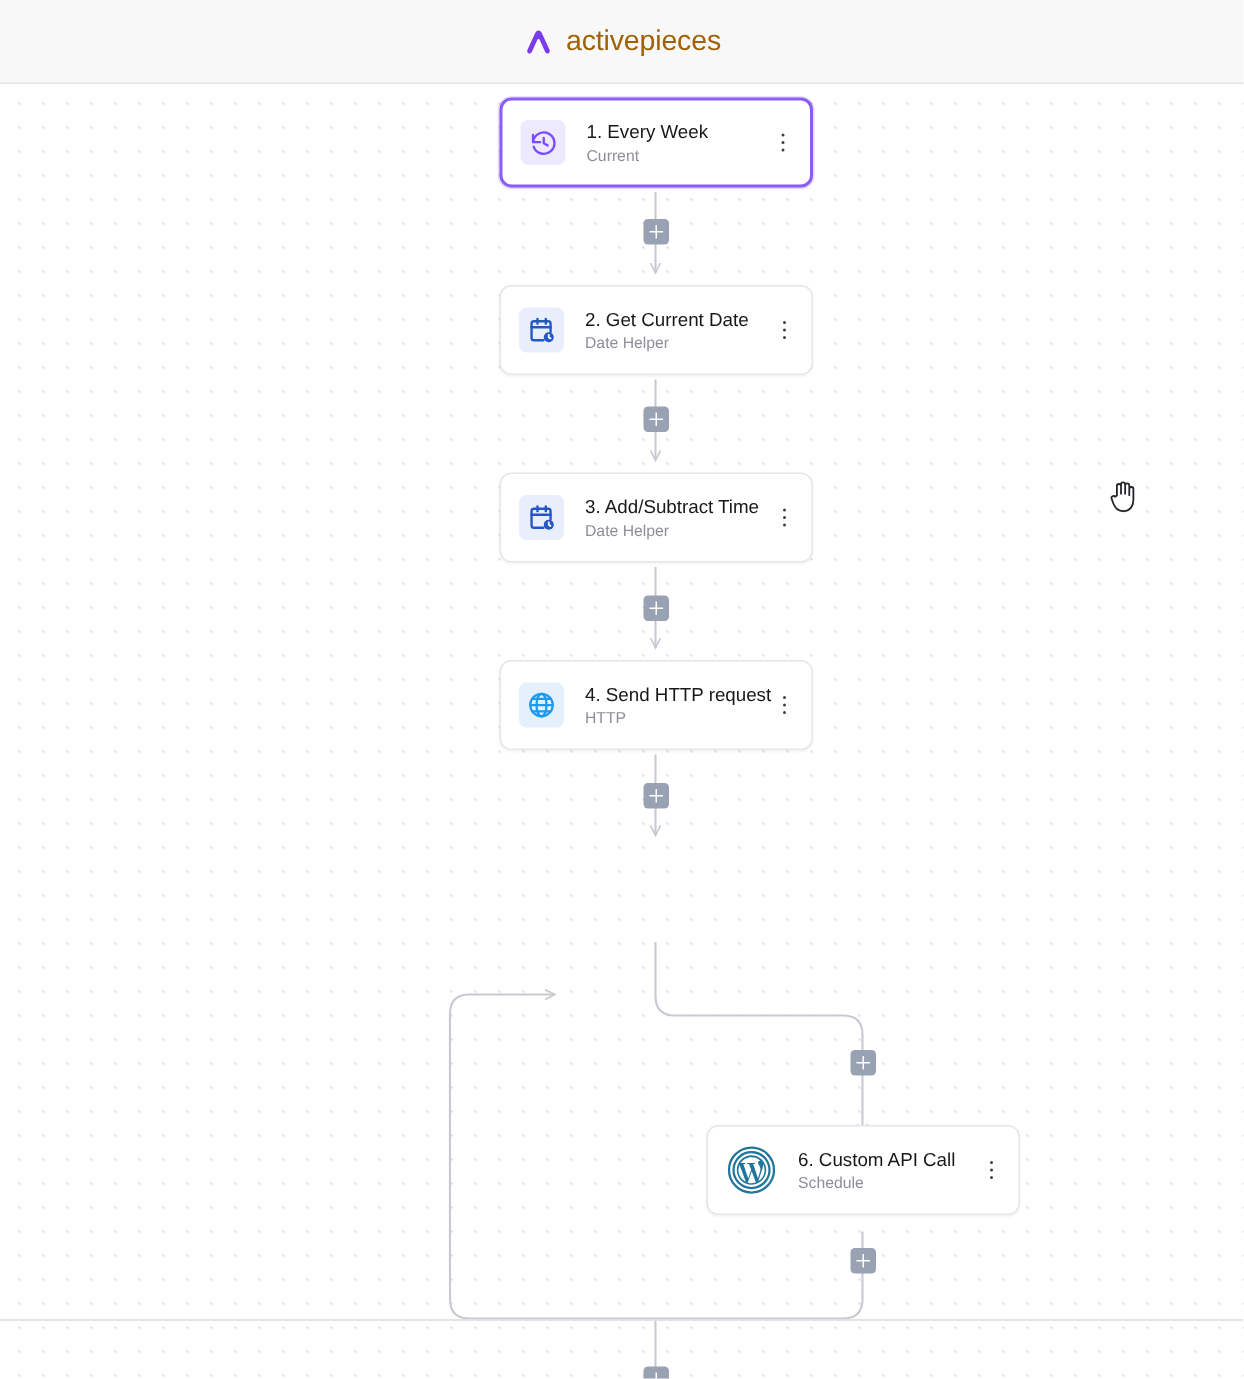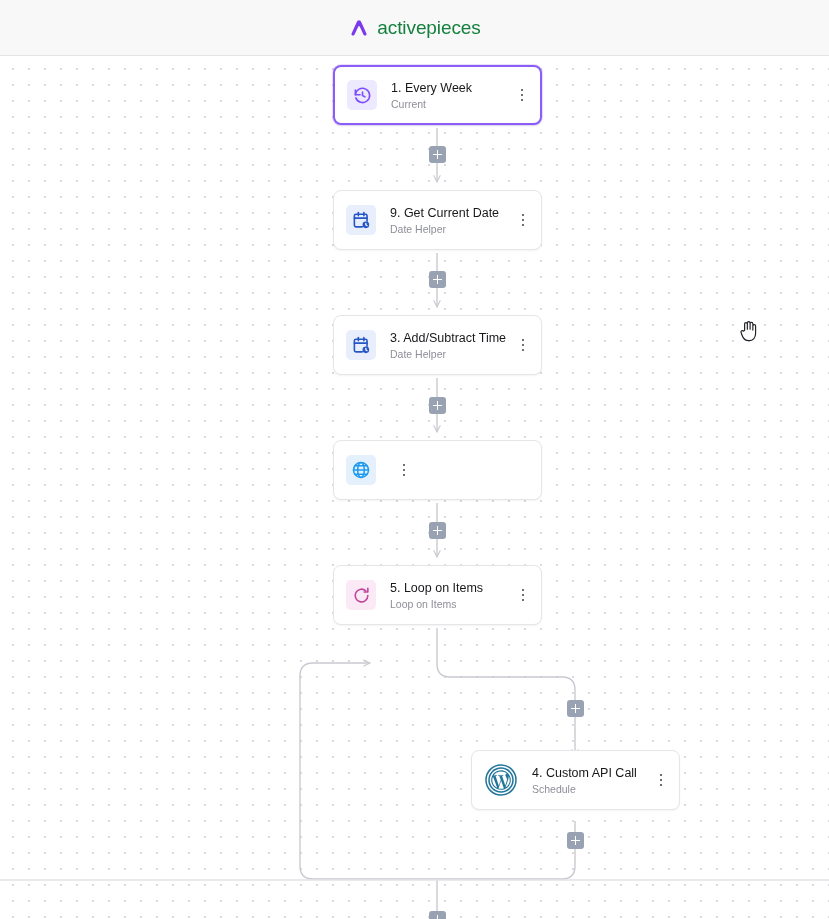--- a/index.html
+++ b/index.html
@@ -25,21 +25,21 @@
   }
   #brand {
     display: flex;
     align-items: center;
     gap: 7px;
   }
   #brand-mark { display: block; }
   #brand-text {
     font-size: 19px;
     font-weight: 500;
-    color: #15803d;
+    color: #a16207;
     letter-spacing: -0.1px;
   }
 
   
   #canvas {
     position: absolute;
     left: 0; top: 56px;
     width: 829px; height: 863px;
     background-color: #ffffff;
     background-image: radial-gradient(circle, #d9d9de 0.9px, transparent 1px);
@@ -225,21 +225,21 @@
       <svg width="19" height="19" viewBox="0 0 24 24" fill="none" stroke="#2457c5" stroke-width="2" stroke-linecap="round" stroke-linejoin="round">
         <path d="M19 13V6a2 2 0 0 0-2-2H5a2 2 0 0 0-2 2v12a2 2 0 0 0 2 2h8"></path>
         <line x1="3" y1="9" x2="19" y2="9"></line>
         <line x1="8" y1="2" x2="8" y2="6"></line>
         <line x1="15" y1="2" x2="15" y2="6"></line>
         <circle cx="17.5" cy="17.5" r="4.2" fill="#2457c5" stroke="none"></circle>
         <polyline points="17.5 15.6 17.5 17.6 18.9 18.4" stroke="#ffffff" stroke-width="1.6"></polyline>
       </svg>
     </div>
     <div class="node-body">
-      <div class="node-title">9. Get Current Date</div>
+      <div class="node-title">2. Get Current Date</div>
       <div class="node-sub">Date Helper</div>
     </div>
     <div class="node-menu">
       <i></i>
         <i></i>
         <i></i>
     </div>
   </div>
 
   <div class="node" style="left:333px; top:259px; width:209px;justify-content:flex-end;">
@@ -267,44 +267,31 @@
   <div class="node" style="left:333px; top:384px; width:209px;">
     <div class="node-icon icon-lblue">
       <svg width="20" height="20" viewBox="0 0 24 24" fill="none" stroke="#1e9bf0" stroke-width="1.8" stroke-linecap="round">
         <circle cx="12" cy="12" r="9"></circle>
         <ellipse cx="12" cy="12" rx="4" ry="9"></ellipse>
         <line x1="3" y1="12" x2="21" y2="12"></line>
         <line x1="4.6" y1="7" x2="19.4" y2="7"></line>
         <line x1="4.6" y1="17" x2="19.4" y2="17"></line>
       </svg>
     </div>
-    <div class="node-menu">
-      <i></i>
-        <i></i>
-        <i></i>
-    </div>
-  </div>
-
-  <div class="node" style="left:333px; top:509px; width:209px;">
-    <div class="node-icon icon-pink">
-      <svg width="19" height="19" viewBox="0 0 24 24" fill="none" stroke="#c0479c" stroke-width="2" stroke-linecap="round" stroke-linejoin="round">
-        <path d="M20 12a8 8 0 1 1-2.4-5.7"></path>
-        <polyline points="20 3 20 7.6 15.4 7.6"></polyline>
-      </svg>
-    </div>
-    <div class="node-body">
-      <div class="node-title">5. Loop on Items</div>
-      <div class="node-sub">Loop on Items</div>
-    </div>
-    <div class="node-menu">
-      <i></i>
-        <i></i>
-        <i></i>
-    </div>
-  </div>
+    <div class="node-body">
+      <div class="node-title">4. Send HTTP request</div>
+      <div class="node-sub">HTTP</div>
+    </div>
+    <div class="node-menu">
+      <i></i>
+        <i></i>
+        <i></i>
+    </div>
+  </div>
+
 
   <div class="node" style="left:471px; top:694px; width:209px;">
     <div class="node-icon icon-plain">
       <svg width="32" height="32" viewBox="0 0 64 64">
         <circle cx="32" cy="32" r="30" fill="#ffffff" stroke="#21759b" stroke-width="3"></circle>
         <circle cx="32" cy="32" r="25.5" fill="#21759b"></circle>
         <path d="M32 9.5 C19.6 9.5 9.5 19.6 9.5 32 C9.5 44.4 19.6 54.5 32 54.5
                  C44.4 54.5 54.5 44.4 54.5 32 C54.5 19.6 44.4 9.5 32 9.5 Z
                  M32 12.4 C42.8 12.4 51.6 21.2 51.6 32 C51.6 42.8 42.8 51.6 32 51.6
                  C21.2 51.6 12.4 42.8 12.4 32 C12.4 21.2 21.2 12.4 32 12.4 Z" fill="#ffffff"></path>
@@ -315,21 +302,21 @@
                  l6.4 19.1 3.9-11.6-2.8-7.6c-1-0.1-1.9-0.2-1.9-0.2-0.9-0.1-0.8-1.5 0.1-1.4
                  0 0 2.9 0.2 4.6 0.2 1.8 0 4.6-0.2 4.6-0.2 0.9-0.1 1 1.3 0.1 1.4
                  0 0-0.9 0.1-2 0.2l6.4 19 1.8-5.9C43.3 34.2 43.9 32.5 43.9 31.1 Z
                  M32.3 33.5 l-5.3 15.4c1.6 0.5 3.3 0.7 5 0.7 2 0 4-0.3 5.8-1
                  0-0.1-0.1-0.2-0.1-0.3L32.3 33.5 Z
                  M47.4 23.6 c0.1 0.5 0.1 1.1 0.1 1.7 0 1.7-0.3 3.6-1.3 6L41 47
                  c5-2.9 8.4-8.3 8.4-14.5C49.4 29.6 48.7 26.4 47.4 23.6 Z" fill="#ffffff"></path>
       </svg>
     </div>
     <div class="node-body">
-      <div class="node-title">4. Custom API Call</div>
+      <div class="node-title">6. Custom API Call</div>
       <div class="node-sub">Schedule</div>
     </div>
     <div class="node-menu">
       <i></i>
         <i></i>
         <i></i>
     </div>
   </div>
 
   <div class="plus-btn" style="left:429px; top:90px;"></div>

